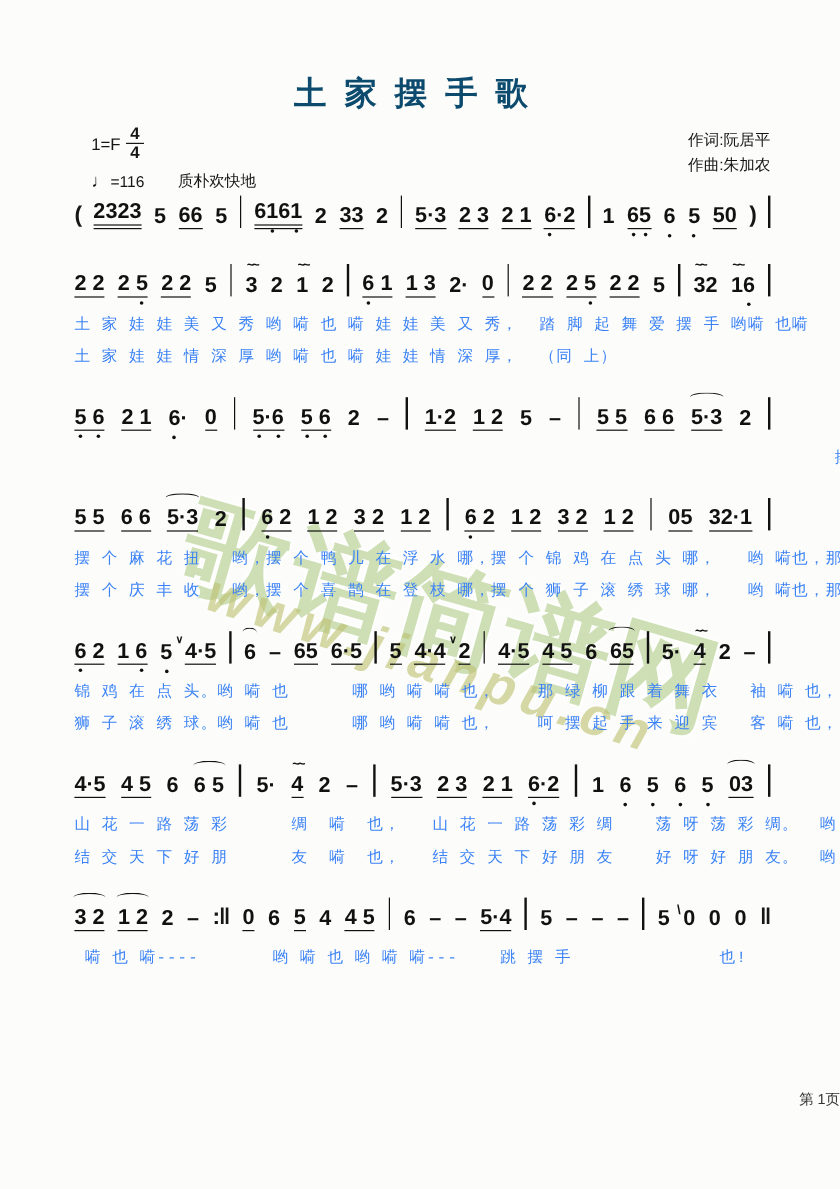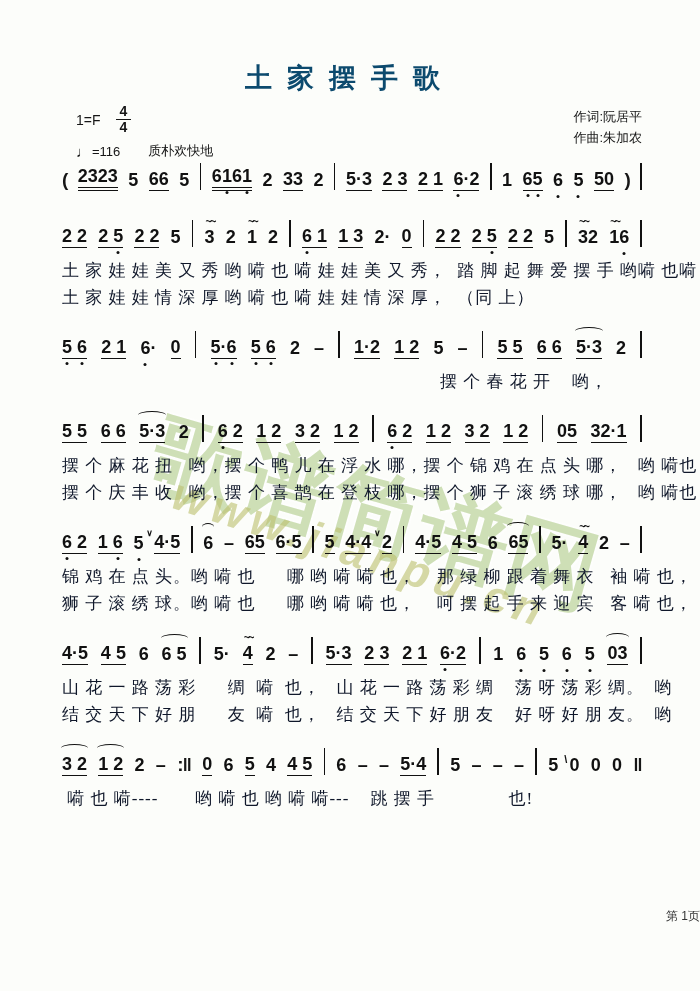--- a/index.html
+++ b/index.html
@@ -12,21 +12,21 @@
   .page{position:absolute;inset:0;overflow:hidden;}
 
   
   .title{
     position:absolute;top:60px;left:0;width:100%;
     text-align:center;font-size:27px;letter-spacing:15px;
     font-weight:600;color:#0c4a6e;
     font-family:"DejaVu Sans",sans-serif;z-index:2;
   }
   .meta-left{position:absolute;left:76px;top:104px;z-index:2;}
-  .keyrow{font-size:14px;display:flex;align-items:center;gap:15px;}
+  .keyrow{font-size:14px;display:flex;align-items:center;gap:4px;}
   .ts{display:inline-flex;flex-direction:column;align-items:center;font-weight:bold;font-size:14px;line-height:15px;}
   .tstop{border-bottom:1.5px solid #161616;padding:0 4px;}
   .tsbot{padding:0 4px;}
   .temporow{margin-top:7px;font-size:13px;display:flex;align-items:center;}
   .tempo-note{font-size:15px;margin-right:1px;}
   .expr{margin-left:28px;font-size:13px;}
   .credits{position:absolute;right:58px;top:106px;font-size:13px;line-height:21px;text-align:left;z-index:2;}
 
   
   #wm1{
@@ -69,22 +69,22 @@
     position:absolute;top:-11px;left:1px;font-size:11px;font-weight:bold;
     letter-spacing:-2px;line-height:1;
   }
   .orn-arc{
     position:absolute;top:-10px;left:-1px;right:-1px;height:7px;
     border-top:1.6px solid #111;border-radius:100% 100% 0 0;
   }
   .orn-v{position:absolute;top:-9px;left:-8px;font-size:9px;font-weight:bold;}
   .orn-sl{position:absolute;top:-6px;right:-9px;font-size:11px;font-weight:bold;}
   .lyric{
-    white-space:pre;font-size:17px;letter-spacing:1px;
-    color:#0f172a;line-height:27px;font-family:Liberation Serif, serif;
+    white-space:pre;font-size:13px;letter-spacing:1px;
+    color:#3b82f6;line-height:27px;font-family:Liberation Mono, monospace;
   }
 
   .footer{
     position:absolute;top:908px;left:0;width:100%;text-align:right;
     font-size:12px;color:#333;z-index:2;
   }
 </style>
 </head>
 <body>
 

